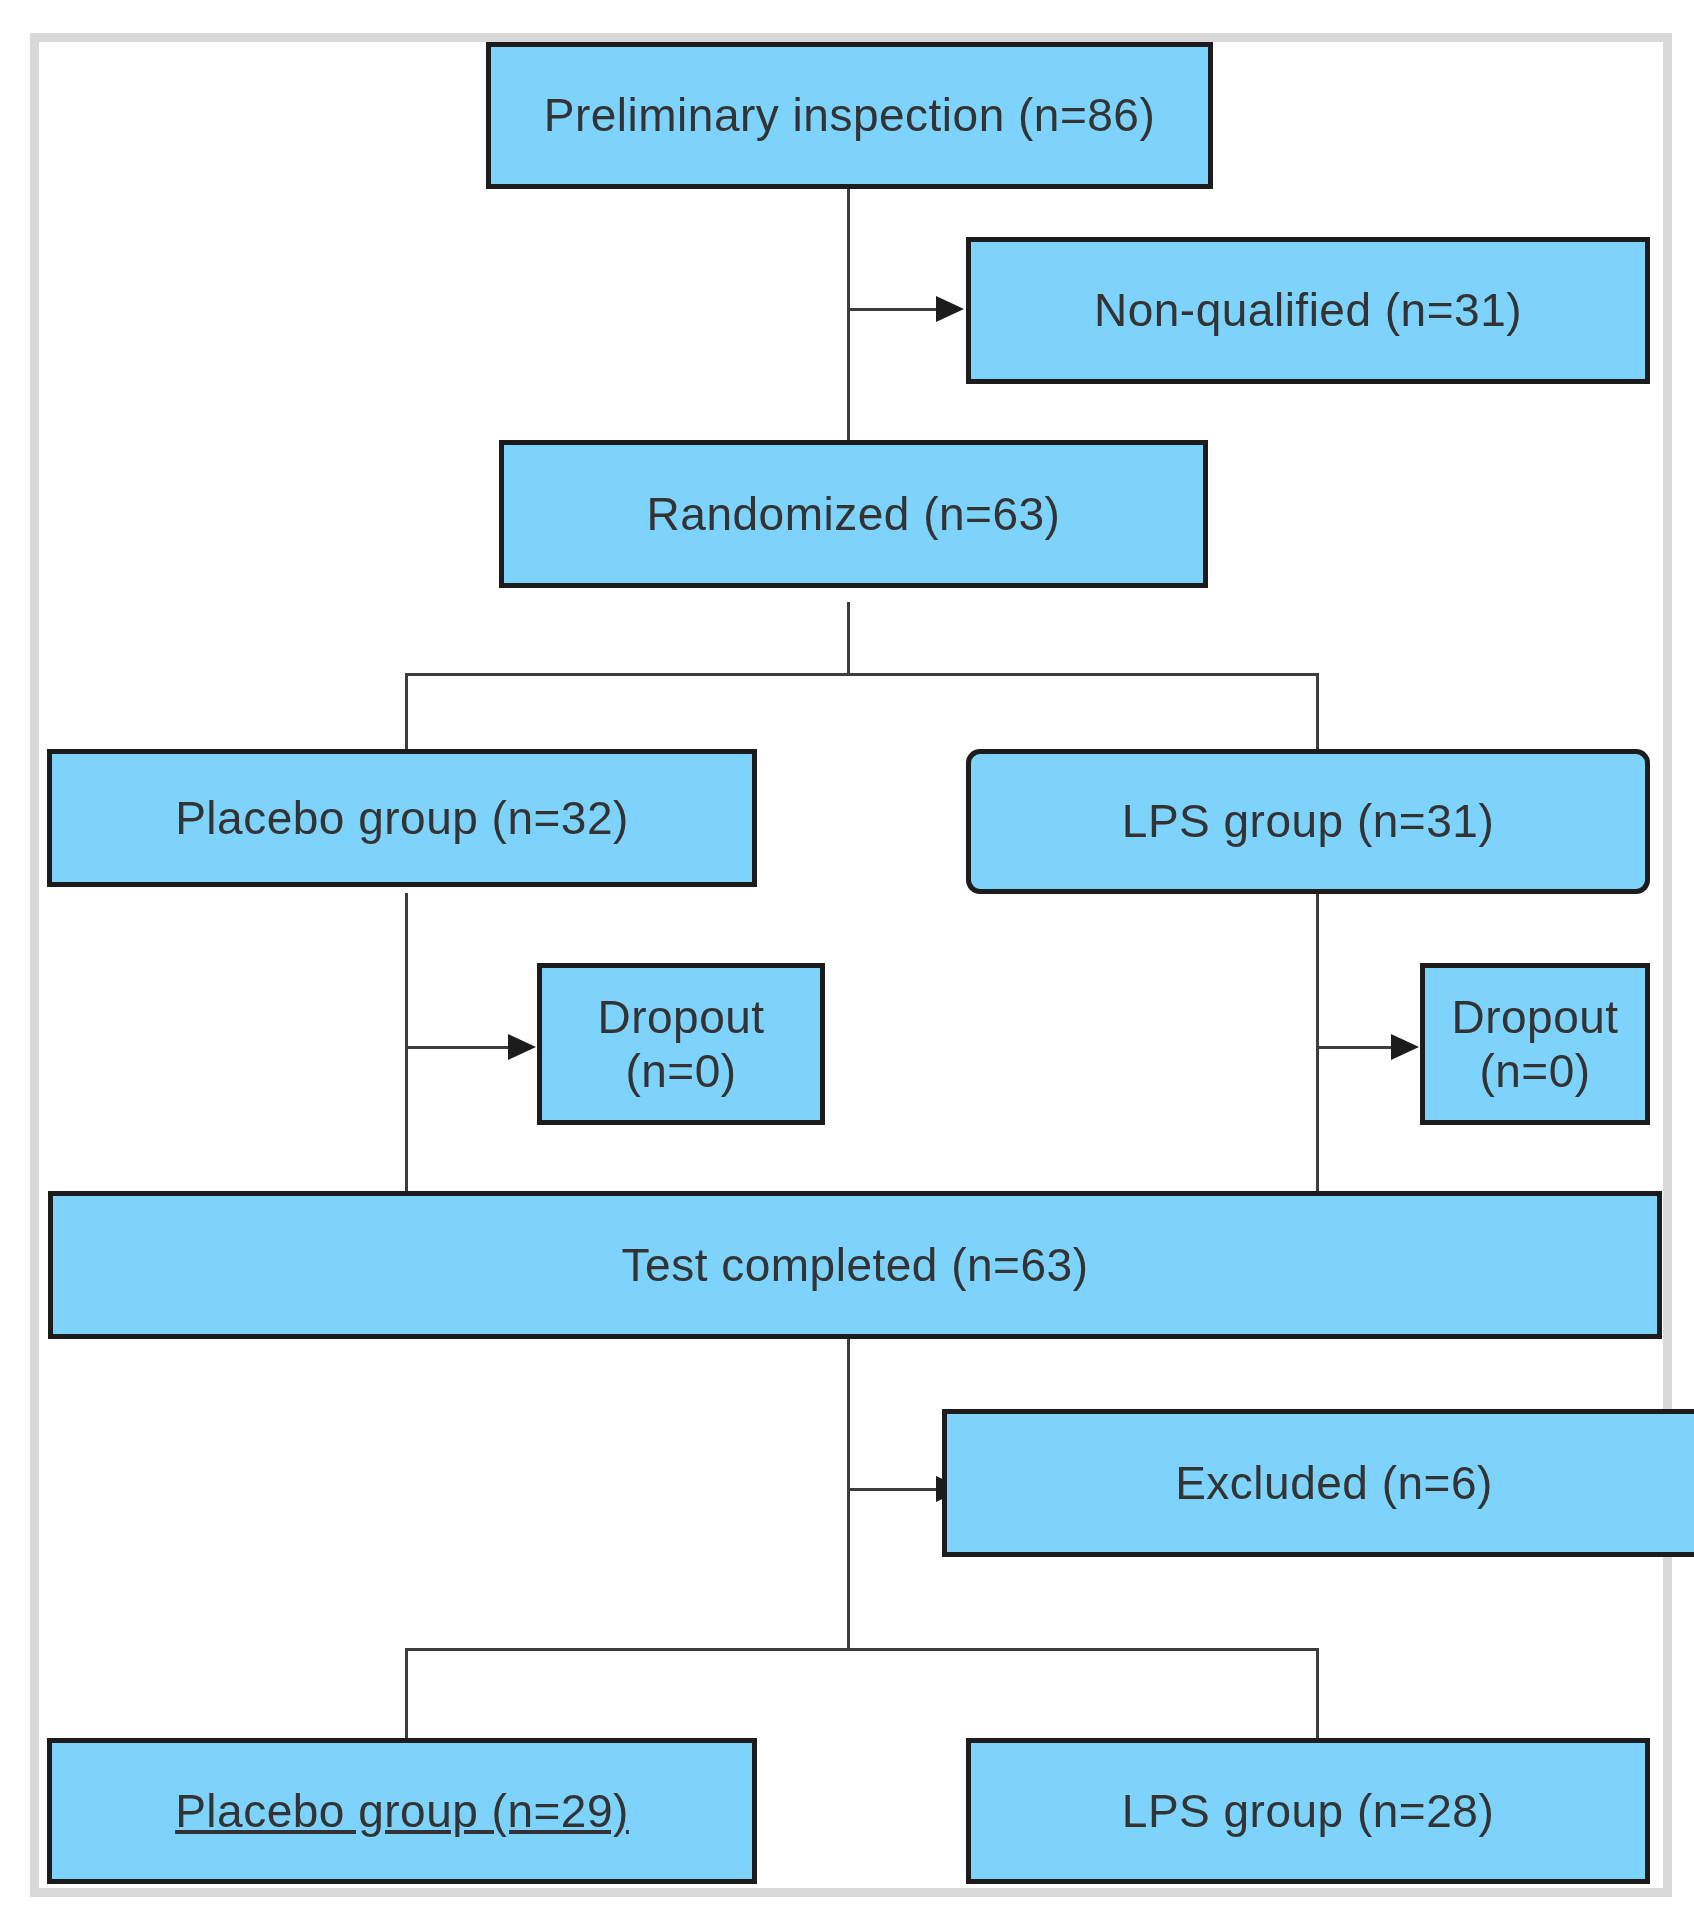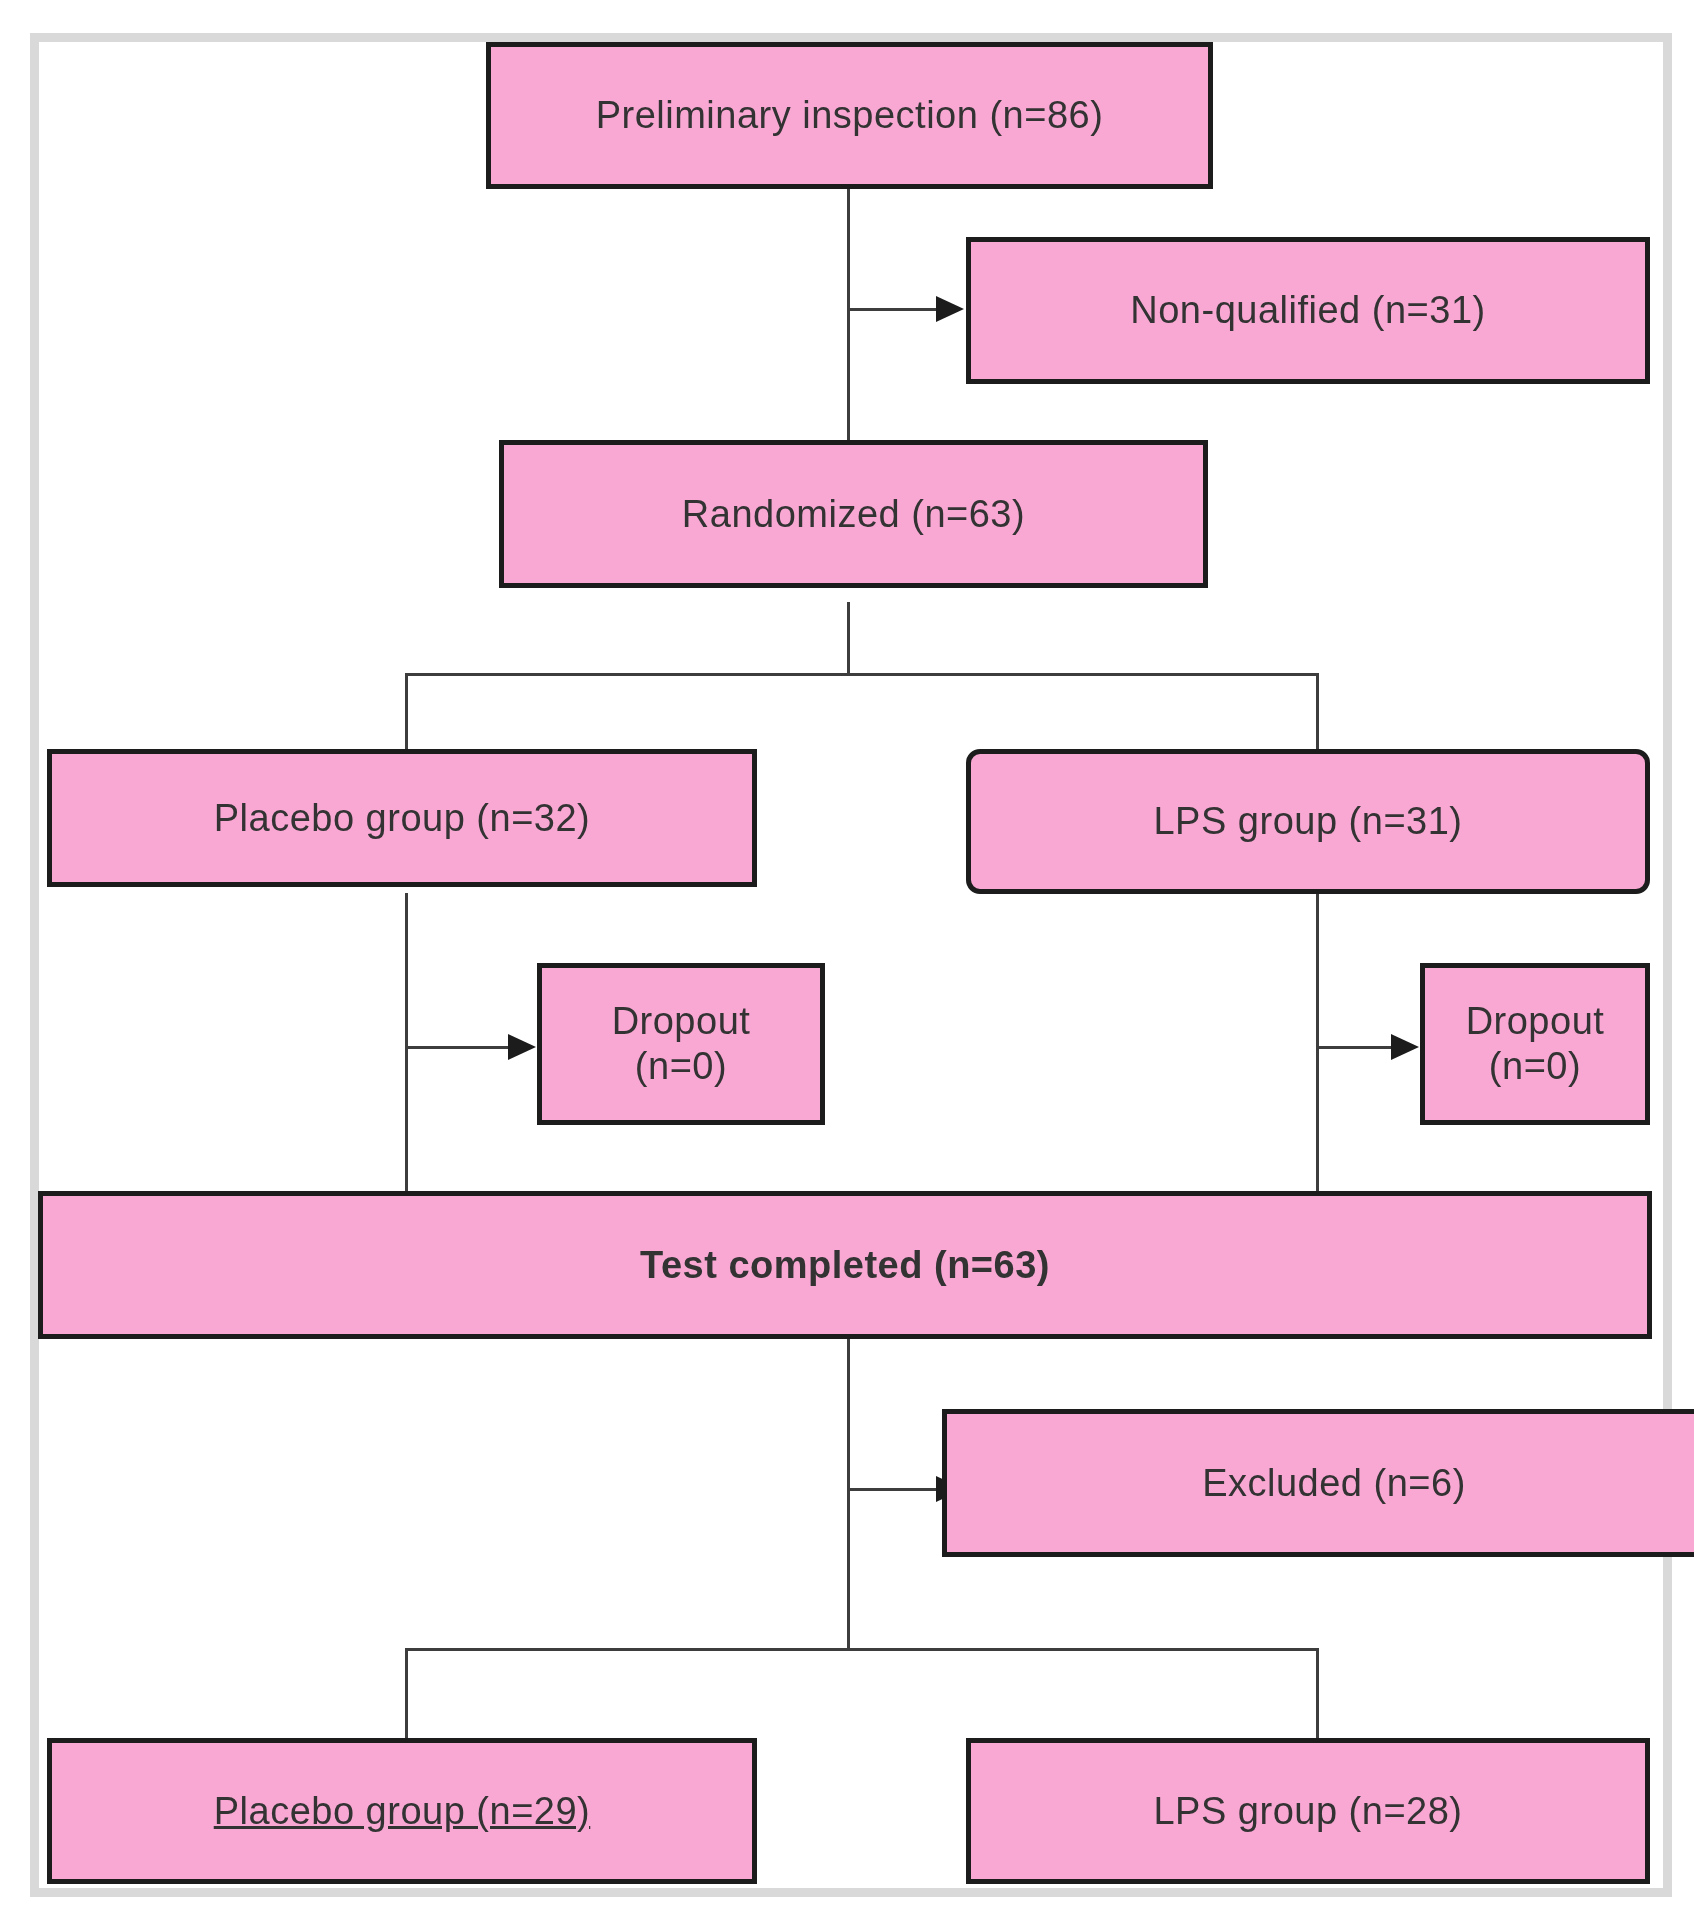--- a/index.html
+++ b/index.html
@@ -22,26 +22,26 @@
     width: 1642px;
     height: 1864px;
     border: 9px solid #d9d9d9;
     box-sizing: border-box;
     z-index: 0;
   }
   .node {
     position: absolute;
     box-sizing: border-box;
     border: 5px solid #1c1c1c;
-    background: #f9a8d4;
+    background: #7dd3fc;
     display: flex;
     align-items: center;
     justify-content: center;
     text-align: center;
-    font-size: 38px;
+    font-size: 46px;
     line-height: 1.18;
     color: #333333;
     letter-spacing: 0.5px;
     z-index: 2;
   }
   .line {
     position: absolute;
     background: #3d3d3d;
     z-index: 1;
   }
@@ -56,21 +56,21 @@
   }
 
   
   #box-preliminary     { left: 486px;  top: 42px;   width: 727px;  height: 147px; }
   #box-non-qualified   { left: 966px;  top: 237px;  width: 684px;  height: 147px; }
   #box-randomized      { left: 499px;  top: 440px;  width: 709px;  height: 148px; }
   #box-placebo-alloc   { left: 47px;   top: 749px;  width: 710px;  height: 138px; }
   #box-lps-alloc       { left: 966px;  top: 749px;  width: 684px;  height: 145px; border-radius: 14px; }
   #box-dropout-placebo { left: 537px;  top: 963px;  width: 288px;  height: 162px; }
   #box-dropout-lps     { left: 1420px; top: 963px;  width: 230px;  height: 162px; }
-  #box-test-completed  { left: 38px;   top: 1191px; width: 1614px; height: 148px; font-weight: bold; }
+  #box-test-completed  { left: 48px;   top: 1191px; width: 1614px; height: 148px; }
   #box-excluded        { left: 942px;  top: 1409px; width: 784px;  height: 148px; }
   #box-placebo-final   { left: 47px;   top: 1738px; width: 710px;  height: 146px; text-decoration: underline; }
   #box-lps-final       { left: 966px;  top: 1738px; width: 684px;  height: 146px; }
 
   
   #v-prelim-rand   { left: 847px;  top: 189px;  width: 3px;   height: 267px; }
   #h-arrow-nonq    { left: 848px;  top: 308px;  width: 92px;  height: 3px; }
   #ah-nonq         { left: 936px;  top: 296px; }
   #v-rand-split1   { left: 847px;  top: 602px;  width: 3px;   height: 74px; }
   #h-split1        { left: 405px;  top: 673px;  width: 914px; height: 3px; }

